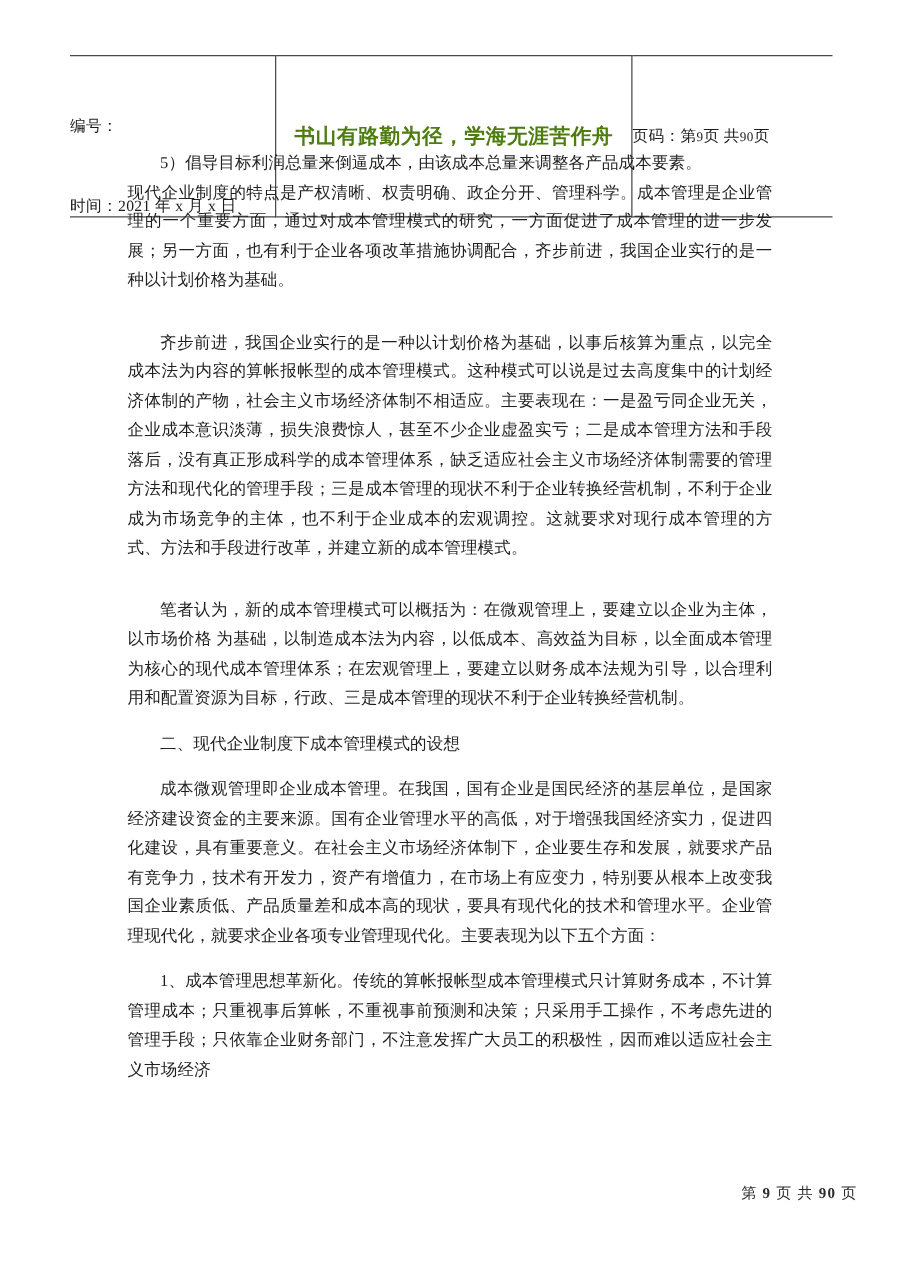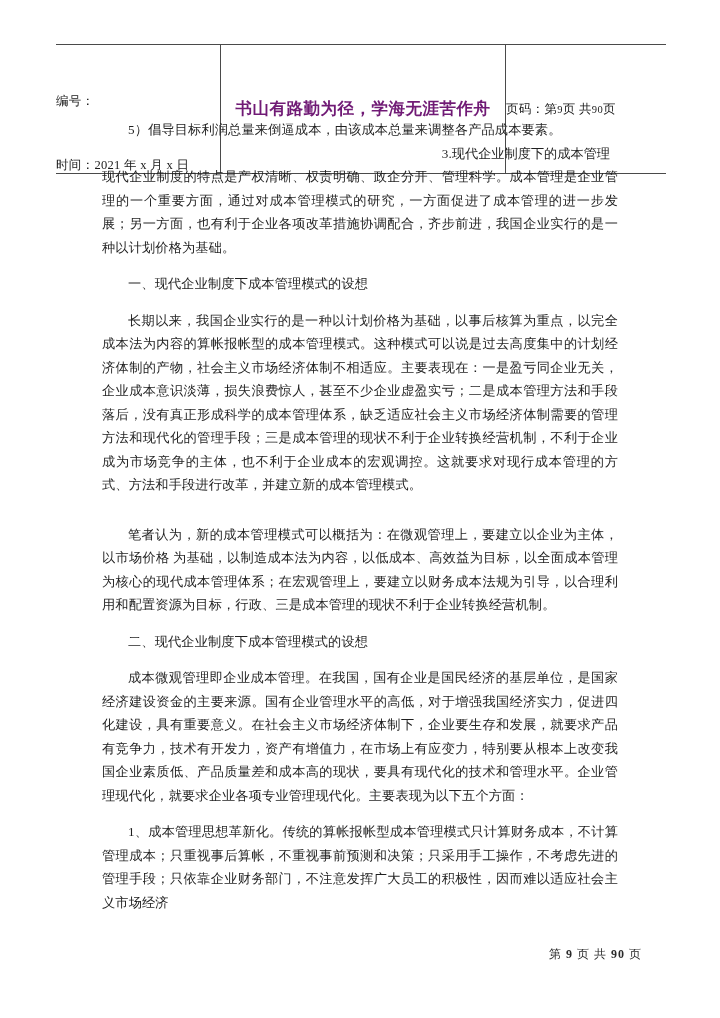--- a/index.html
+++ b/index.html
@@ -51,21 +51,21 @@
   }
   .hdr-left div {
     white-space: nowrap;
     letter-spacing: 0.3px;
     margin-top: 48px;
   }
   .hdr-mid {
     width: 284px;
     border-right: 1px solid #4a4a4a;
     text-align: center;
-    color: #701a75;
+    color: #4d7c0f;
     font-weight: bold;
     font-size: 16.5px;
     letter-spacing: 0.5px;
     white-space: nowrap;
   }
   .hdr-right {
     width: 160px;
     padding-left: 10px;
     font-size: 12.5px;
     white-space: nowrap;
@@ -114,21 +114,21 @@
     letter-spacing: 0.15px;
   }
 
   
   .footer {
     position: absolute;
     left: 0;
     top: 946px;
     width: 720px;
     text-align: right;
-    padding-right: 78px;
+    padding-right: 34px;
     box-sizing: border-box;
     font-size: 12px;
     color: #2a2a2a;
     letter-spacing: 1px;
   }
   .footer .fnum { font-weight: bold; }
 </style>
 </head>
 <body>
 
@@ -146,31 +146,29 @@
         <span>页码：</span><span>第</span><span class="small-num">9</span><span>页</span>&nbsp;<span>共</span><span class="small-num">90</span><span>页</span>
       </td>
     </tr>
   </tbody>
     </table>
 
   <div class="body-area">
 
     <p class="para indent">5）倡导目标利润总量来倒逼成本，由该成本总量来调整各产品成本要素。</p>
 
-    <div class="line-right">3.现代企业制度下的成本管理</div>
 
     <p class="para">现代企业制度的特点是产权清晰、权责明确、政企分开、管理科学。成本管理是企业管理的一个重要方面，通过对成本管理模式的研究，一方面促进了成本管理的进一步发展；另一方面，也有利于企业各项改革措施协调配合，齐步前进，我国企业实行的是一种以计划价格为基础。</p>
 
     <div class="gap-md"></div>
 
-    <p class="heading">一、现代企业制度下成本管理模式的设想</p>
 
     <div class="gap-md"></div>
 
-    <p class="para indent">长期以来，我国企业实行的是一种以计划价格为基础，以事后核算为重点，以完全成本法为内容的算帐报帐型的成本管理模式。这种模式可以说是过去高度集中的计划经济体制的产物，社会主义市场经济体制不相适应。主要表现在：一是盈亏同企业无关，企业成本意识淡薄，损失浪费惊人，甚至不少企业虚盈实亏；二是成本管理方法和手段落后，没有真正形成科学的成本管理体系，缺乏适应社会主义市场经济体制需要的管理方法和现代化的管理手段；三是成本管理的现状不利于企业转换经营机制，不利于企业成为市场竞争的主体，也不利于企业成本的宏观调控。这就要求对现行成本管理的方式、方法和手段进行改革，并建立新的成本管理模式。</p>
+    <p class="para indent">齐步前进，我国企业实行的是一种以计划价格为基础，以事后核算为重点，以完全成本法为内容的算帐报帐型的成本管理模式。这种模式可以说是过去高度集中的计划经济体制的产物，社会主义市场经济体制不相适应。主要表现在：一是盈亏同企业无关，企业成本意识淡薄，损失浪费惊人，甚至不少企业虚盈实亏；二是成本管理方法和手段落后，没有真正形成科学的成本管理体系，缺乏适应社会主义市场经济体制需要的管理方法和现代化的管理手段；三是成本管理的现状不利于企业转换经营机制，不利于企业成为市场竞争的主体，也不利于企业成本的宏观调控。这就要求对现行成本管理的方式、方法和手段进行改革，并建立新的成本管理模式。</p>
 
     <div class="gap-md"></div>
 
 
     <div class="gap-md"></div>
 
     <p class="para indent">笔者认为，新的成本管理模式可以概括为：在微观管理上，要建立以企业为主体，以市场价格 为基础，以制造成本法为内容，以低成本、高效益为目标，以全面成本管理为核心的现代成本管理体系；在宏观管理上，要建立以财务成本法规为引导，以合理利用和配置资源为目标，行政、三是成本管理的现状不利于企业转换经营机制。</p>
 
     <div class="gap-md"></div>
 

